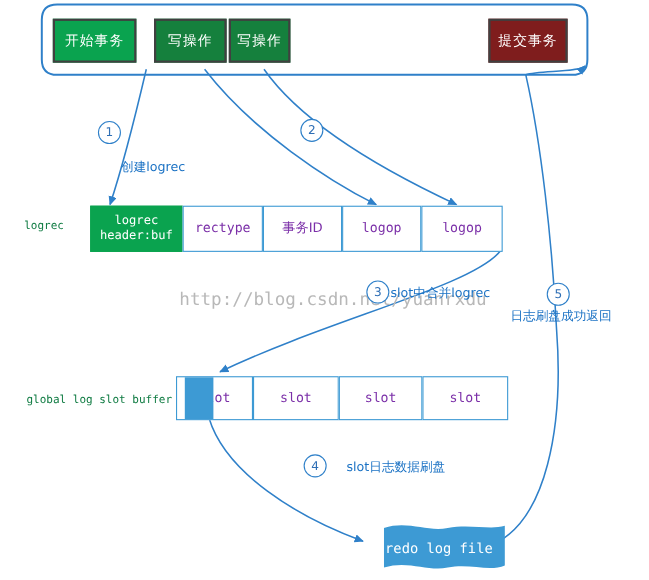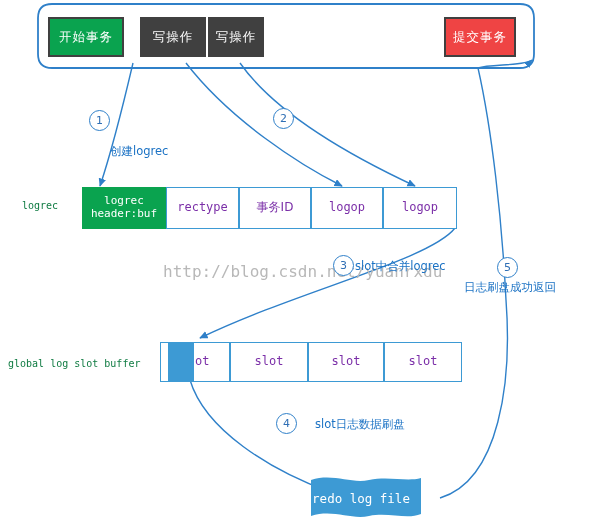--- a/index.html
+++ b/index.html
@@ -28,22 +28,22 @@
     display: flex;
     align-items: center;
     justify-content: center;
     color: #ffffff;
     font-size: 12.5px;
     letter-spacing: 1px;
     border: 2px solid #404040;
     z-index: 4;
   }
   .box-green  { background: #0aa34f; }
-  .box-blue   { background: #404040; }
-  .box-purple { background: #ef4444; }
+  .box-blue   { background: #15803d; }
+  .box-purple { background: #7f1d1d; }
 
   .cell {
     position: absolute;
     box-sizing: border-box;
     display: flex;
     align-items: center;
     justify-content: center;
     border: 1px solid #3d9ad4;
     background: #ffffff;
     color: #7b2fa8;
@@ -158,29 +158,29 @@
 
   <div class="row-label" style="left:22px; top:200px;">logrec</div>
 
   <div class="cell cell-filled" style="left:82px; top:187px; width:84px; height:42px;">logrec
 header:buf</div>
   <div class="cell cell-cjk" style="left:239px; top:187px; width:72px; height:42px;">事务ID</div>
   <div class="cell" style="left:166px; top:187px; width:73px; height:42px;">rectype</div>
   <div class="cell" style="left:311px; top:187px; width:72px; height:42px;">logop</div>
   <div class="cell" style="left:383px; top:187px; width:74px; height:42px;">logop</div>
 
-  <div class="row-label" style="left:8px; top:358px;">global log slot buffer</div>
+  <div class="row-label" style="left:24px; top:358px;">global log slot buffer</div>
 
   <div class="cell" style="left:160px; top:342px; width:70px; height:40px;">slot</div>
   <div class="slot-fill" style="left:168px; top:343px; width:26px; height:38px;"></div>
   <div class="cell" style="left:230px; top:342px; width:78px; height:40px;">slot</div>
   <div class="cell" style="left:308px; top:342px; width:76px; height:40px;">slot</div>
   <div class="cell" style="left:384px; top:342px; width:78px; height:40px;">slot</div>
 
-  <div class="redo-file" style="left:311px; top:476px; width:100px; height:44px;">
+  <div class="redo-file" style="left:349px; top:476px; width:100px; height:44px;">
     <svg style="position:absolute; left:0; top:0; width:110px; height:44px;" viewBox="0 0 110 44" preserveAspectRatio="none">
       <path d="M0,4 C22,-3 40,8 58,4 C78,0 96,6 110,2 L110,38 C96,44 78,36 58,40 C40,44 22,33 0,40 Z" fill="#3d9ad4"></path>
     </svg>
     <span style="position:relative; z-index:2;">redo log file</span>
   </div>
 
   <div class="step-num" style="left:89px; top:110px;">1</div>
   <div class="step-text" style="left:110px; top:114px;margin-top:30px;">创建logrec</div>
 
   <div class="step-num" style="left:273px; top:108px;">2</div>

